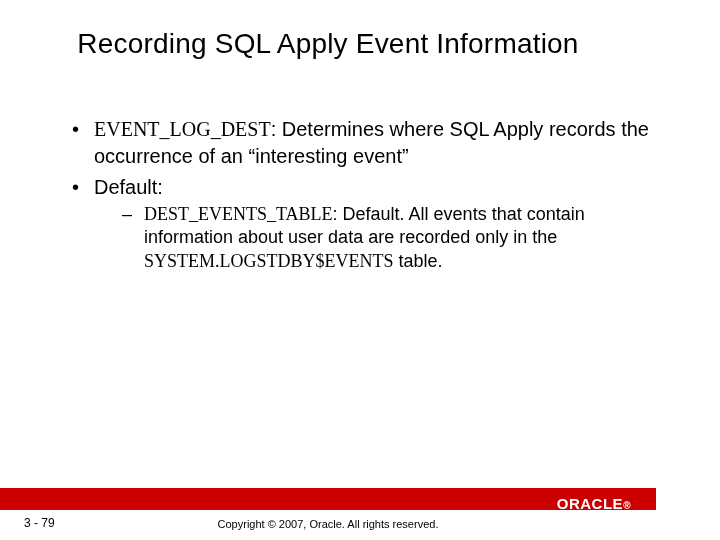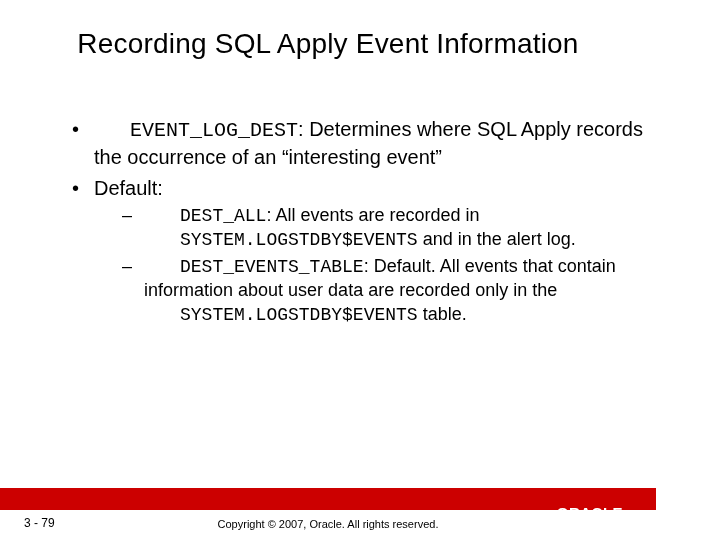--- a/index.html
+++ b/index.html
@@ -6,46 +6,43 @@
   html, body { width: 720px; height: 540px; background: #fff; font-family: Arial, Helvetica, sans-serif; color: #000; overflow: hidden; }
   .slide { position: relative; width: 656px; height: 540px; }
   .title { position: absolute; top: 28px; left: 0; width: 100%; text-align: center; font-size: 28px; font-weight: 400; letter-spacing: 0.2px; }
   .content { position: absolute; top: 116px; left: 70px; width: 590px; font-size: 20px; line-height: 1.35; }
   ul.bullets { list-style: none; }
   ul.bullets > li { position: relative; padding-left: 24px; margin-bottom: 4px; }
   ul.bullets > li::before { content: "•"; position: absolute; left: 2px; top: 0; font-size: 20px; }
   ul.dashes { list-style: none; margin-top: 2px; margin-left: 28px; font-size: 18px; }
   ul.dashes > li { position: relative; padding-left: 22px; margin-bottom: 2px; line-height: 1.3; }
   ul.dashes > li::before { content: "–"; position: absolute; left: 0; top: 0; }
-  .mono { font-family: Liberation Mono, monospace; margin-left: 36px; }
+  .mono { font-family: Liberation Serif, serif; }
   .footer-band { position: absolute; left: 0; right: 0; bottom: 30px; height: 22px; background: #c00; }
-  .oracle-logo { position: absolute; right: 24px; bottom: 19px; font-family: Arial, sans-serif; font-weight: 700; font-size: 15px; letter-spacing: 0.5px; color: #fff; margin-top: 10px; }
+  .oracle-logo { position: absolute; right: 24px; bottom: 28px; font-family: Arial, sans-serif; font-weight: 700; font-size: 15px; letter-spacing: 0.5px; color: #fff; margin-top: 10px; }
   .oracle-logo .dot { color: #fff; font-size: 10px; vertical-align: middle; margin-right: 1px; }
   .page-num { position: absolute; left: 24px; bottom: 10px; font-size: 12px; }
   .copyright { position: absolute; left: 0; right: 0; bottom: 10px; text-align: center; font-size: 11px; }
 </style>
 </head>
 <body>
 
 <div class="slide">
 
   <h1 class="title">Recording SQL Apply Event Information</h1>
 
   <div class="content">
     <ul class="bullets">
       <li>
         <span class="mono">EVENT_LOG_DEST</span><span>: Determines where SQL Apply records the occurrence of an “interesting event”</span>
       </li>
       <li>
         <span>Default:</span>
         <ul class="dashes">
           <li>
-            <span class="mono">DEST_ALL</span><span>: All events are recorded in </span><span class="mono">SYSTEM.LOGSTDBY$EVENTS</span><span> and in the alert log.</span>
-          </li>
-          <li>
             <span class="mono">DEST_EVENTS_TABLE</span><span>: Default. All events that contain information about user data are recorded only in the </span><span class="mono">SYSTEM.LOGSTDBY$EVENTS</span><span> table.</span>
           </li>
         </ul>
       </li>
     </ul>
   </div>
 
   <div class="footer-band"></div>
   <div class="oracle-logo"><span>ORACLE</span><span class="dot">®</span></div>
   <div class="page-num">3 - 79</div>

